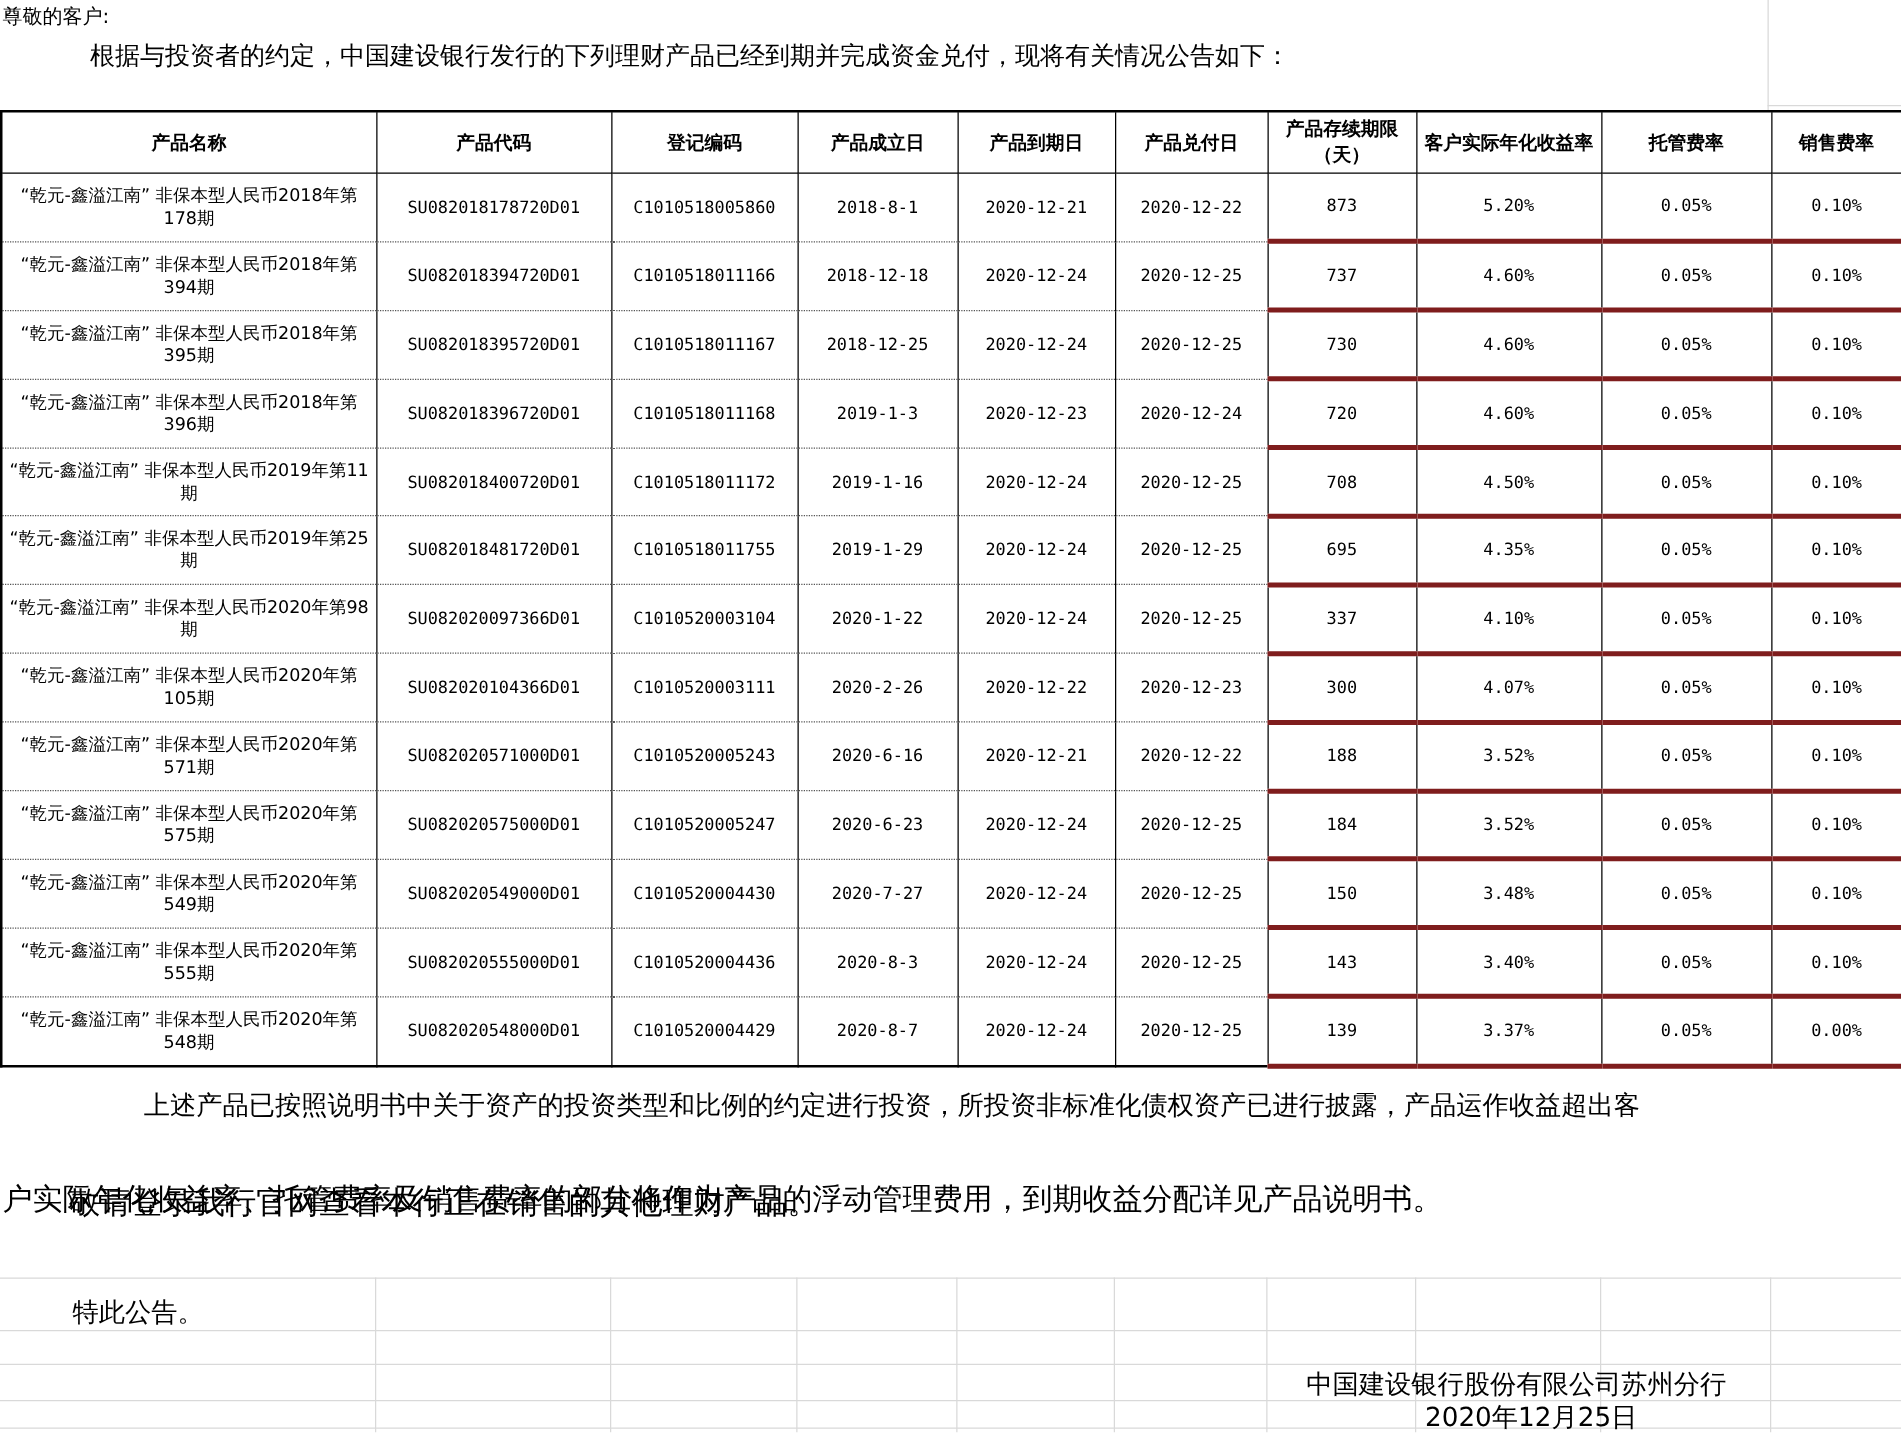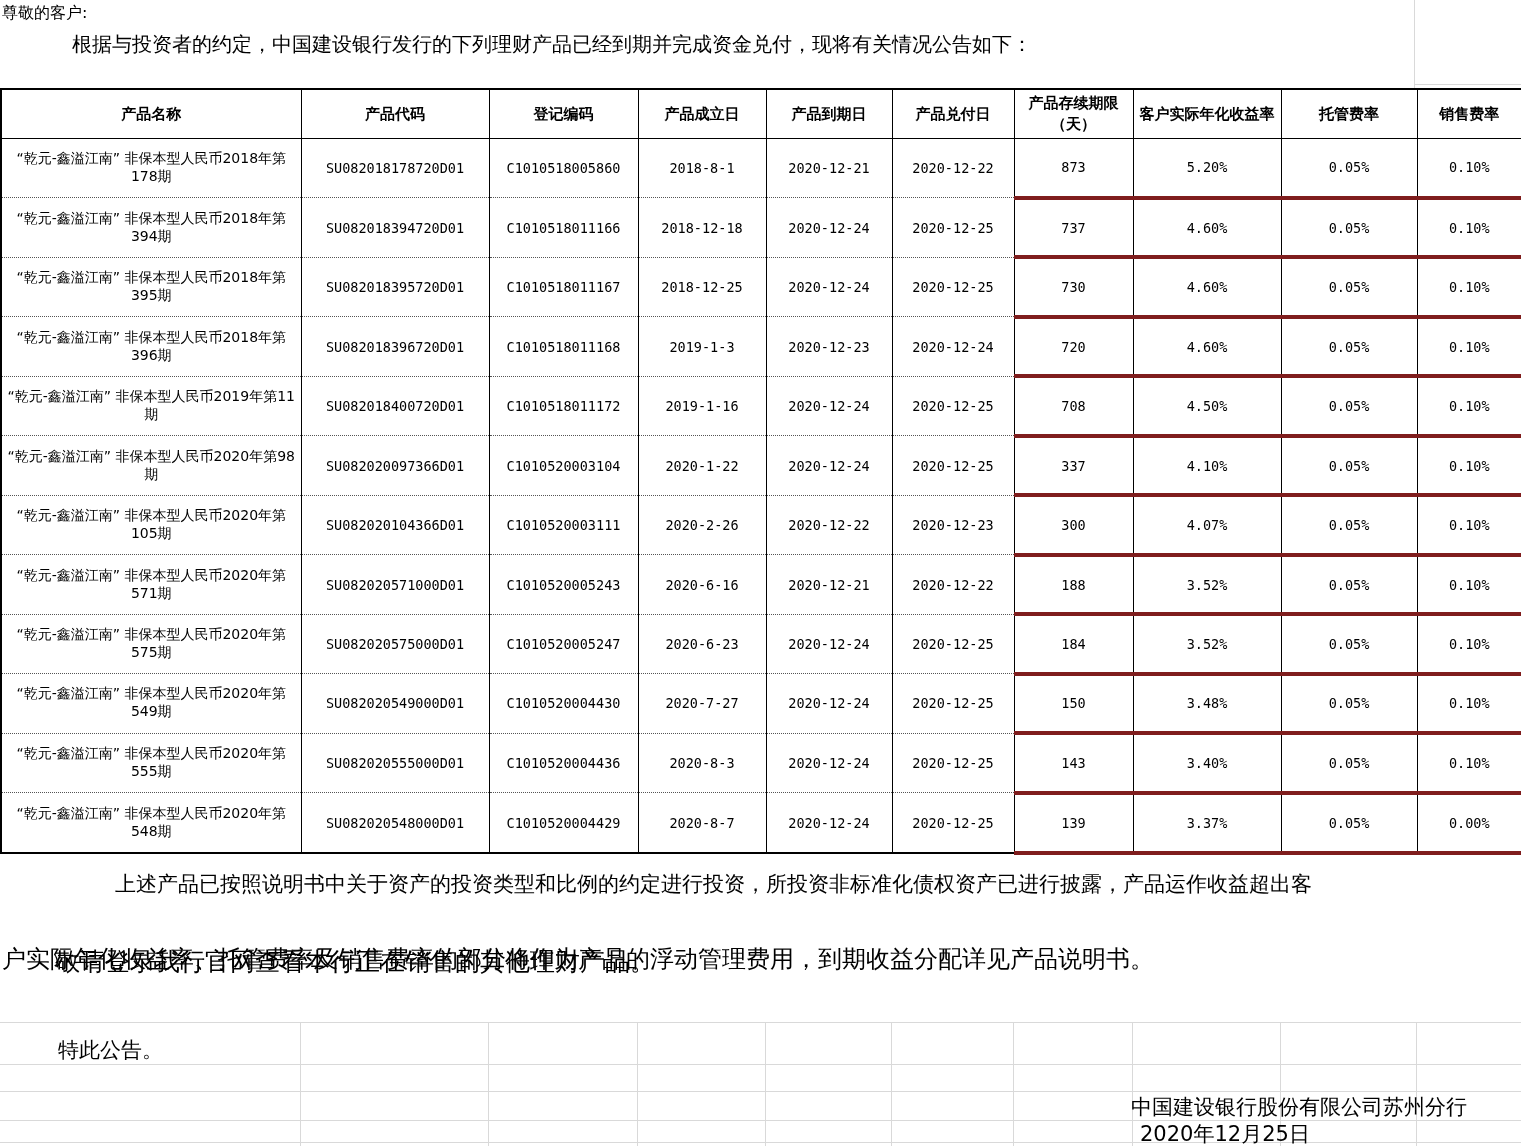--- a/index.html
+++ b/index.html
@@ -8,21 +8,21 @@
     font-family:"DejaVu Sans","Liberation Sans",sans-serif;
     position:relative; overflow:hidden;
   }
   .txt { position:absolute; white-space:nowrap; }
   .salutation { left:2px; top:3px; font-size:16px; }
   .intro { left:45px; top:31px; font-size:20px;margin-left:27px; }
   .para1 { left:115px; top:870px; font-size:21px; }
   .para2 { left:2px; top:943px; font-size:24px; }
   .note { left:55px; top:945px; font-size:25px; }
   .closing { left:58px; top:1036px; font-size:21px; }
-  .signature { left:1131px; top:1093px; font-size:21px; }
+  .signature { left:1045px; top:1093px; font-size:21px; }
   .docdate { left:1140px; top:1120px; font-size:21px; }
 
   table.products {
     position:absolute; left:0; top:88px; width:1521px; height:767px;
     border-collapse:collapse; table-layout:fixed;
     border:2px solid #000;
   }
   th, td {
     border-left:1px solid #000; border-right:1px solid #000;
     text-align:center; vertical-align:middle; padding:0 2px; overflow:hidden;
@@ -146,20 +146,32 @@
         <td class="mono-cell sep-dot">C1010518011172</td>
         <td class="mono-cell sep-dot">2019-1-16</td>
         <td class="mono-cell sep-dot">2020-12-24</td>
         <td class="mono-cell sep-dot">2020-12-25</td>
         <td class="mono-cell sep-solid">708</td>
         <td class="mono-cell sep-solid">4.50%</td>
         <td class="mono-cell sep-solid">0.05%</td>
         <td class="mono-cell sep-solid">0.10%</td>
       </tr>
       <tr>
+        <td class="name-cell sep-dot">“乾元-鑫溢江南” 非保本型人民币2019年第25期</td>
+        <td class="mono-cell sep-dot">SU082018481720D01</td>
+        <td class="mono-cell sep-dot">C1010518011755</td>
+        <td class="mono-cell sep-dot">2019-1-29</td>
+        <td class="mono-cell sep-dot">2020-12-24</td>
+        <td class="mono-cell sep-dot">2020-12-25</td>
+        <td class="mono-cell sep-solid">695</td>
+        <td class="mono-cell sep-solid">4.35%</td>
+        <td class="mono-cell sep-solid">0.05%</td>
+        <td class="mono-cell sep-solid">0.10%</td>
+      </tr>
+      <tr>
         <td class="name-cell sep-dot">“乾元-鑫溢江南” 非保本型人民币2020年第98期</td>
         <td class="mono-cell sep-dot">SU082020097366D01</td>
         <td class="mono-cell sep-dot">C1010520003104</td>
         <td class="mono-cell sep-dot">2020-1-22</td>
         <td class="mono-cell sep-dot">2020-12-24</td>
         <td class="mono-cell sep-dot">2020-12-25</td>
         <td class="mono-cell sep-solid">337</td>
         <td class="mono-cell sep-solid">4.10%</td>
         <td class="mono-cell sep-solid">0.05%</td>
         <td class="mono-cell sep-solid">0.10%</td>

